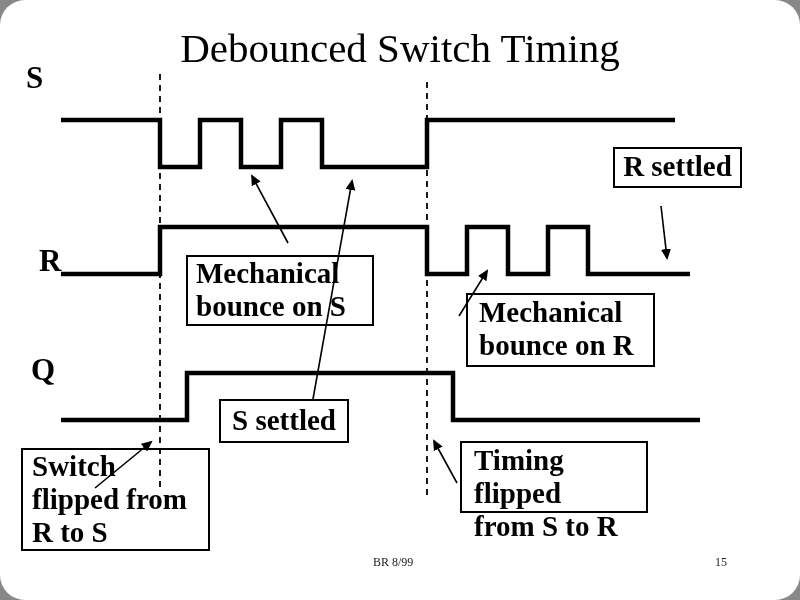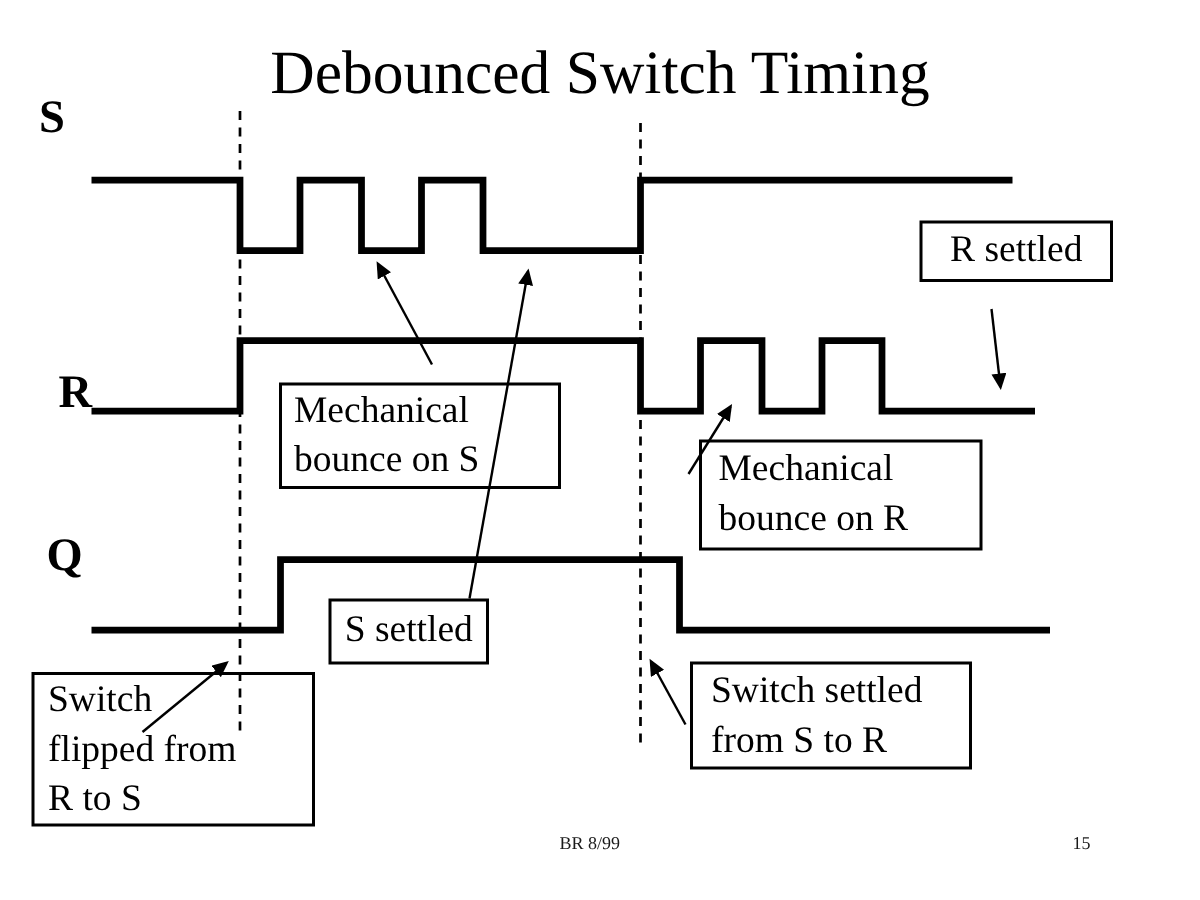--- a/index.html
+++ b/index.html
@@ -3,20 +3,21 @@
 <meta charset="utf-8">
 <style>
   html,body{margin:0;padding:0;background:#888;}
   .slide{
     position:relative;
     width:800px;height:600px;
     background:#ffffff;
     overflow:hidden;
     font-family:"Liberation Serif", serif;
     color:#000;
+    border-radius:25px;
   }
   .title{
     position:absolute;
     left:0; top:24px; width:800px;
     text-align:center;
     font-size:41px;
     line-height:48px;
     color:#000;
   }
   .sig-label{
@@ -27,30 +28,30 @@
     color:#000;
   }
   .lbl-s{left:26px; top:62px;}
   .lbl-r{left:39px; top:245px;}
   .lbl-q{left:31px; top:354px;}
   .ann{
     position:absolute;
     box-sizing:border-box;
     border:2px solid #000;
     background:#fff;
-    font-weight:normal;
-    font-size:25px;
+    font-weight:bold;
+    font-size:29px;
     line-height:33px;
     white-space:pre-line;
     z-index:1;
   }
   .ann-r-settled{left:613px; top:147px; width:129px; height:41px; text-align:center; line-height:35px;}
   .ann-mech-s{left:186px; top:255px; width:188px; height:71px; padding:0 8px;}
   .ann-mech-r{left:466px; top:293px; width:189px; height:74px; padding:1px 11px;}
-  .ann-s-settled{left:219px; top:399px; width:107px; height:44px; text-align:center; line-height:38px;}
+  .ann-s-settled{left:219px; top:399px; width:130px; height:44px; text-align:center; line-height:38px;}
   .ann-sw-rs{left:21px; top:448px; width:189px; height:103px; padding:0 9px;}
   .ann-sw-sr{left:460px; top:441px; width:188px; height:72px; padding:1px 12px;}
   .footer{
     position:absolute;
     font-size:12px;
     line-height:20px;
     color:#1a1a1a;
   }
   .footer-credit{left:373px; top:552px;}
   .footer-page{left:715px; top:552px;}
@@ -76,21 +77,21 @@
 
   <div class="ann ann-r-settled">R settled</div>
   <div class="ann ann-mech-s">Mechanical
 bounce on S</div>
   <div class="ann ann-mech-r">Mechanical
 bounce on R</div>
   <div class="ann ann-s-settled">S settled</div>
   <div class="ann ann-sw-rs">Switch
 flipped from
 R to S</div>
-  <div class="ann ann-sw-sr">Switch settled
+  <div class="ann ann-sw-sr">Timing flipped
 from S to R</div>
 
   <svg id="diagram" class="diagram" width="800" height="600" viewBox="0 0 800 600">
     <defs>
       <marker id="ah" markerUnits="userSpaceOnUse" markerWidth="14" markerHeight="12" refX="9" refY="5" orient="auto">
         <path d="M0,0 L11,5 L0,10 z" fill="#000"></path>
       </marker>
     </defs>
     <g id="waves">
         <polyline points="61,120 160,120 160,167 200,167 200,120 241,120 241,167 281,167 281,120 322,120 322,167 427,167 427,120 675,120" class="wave"></polyline>

